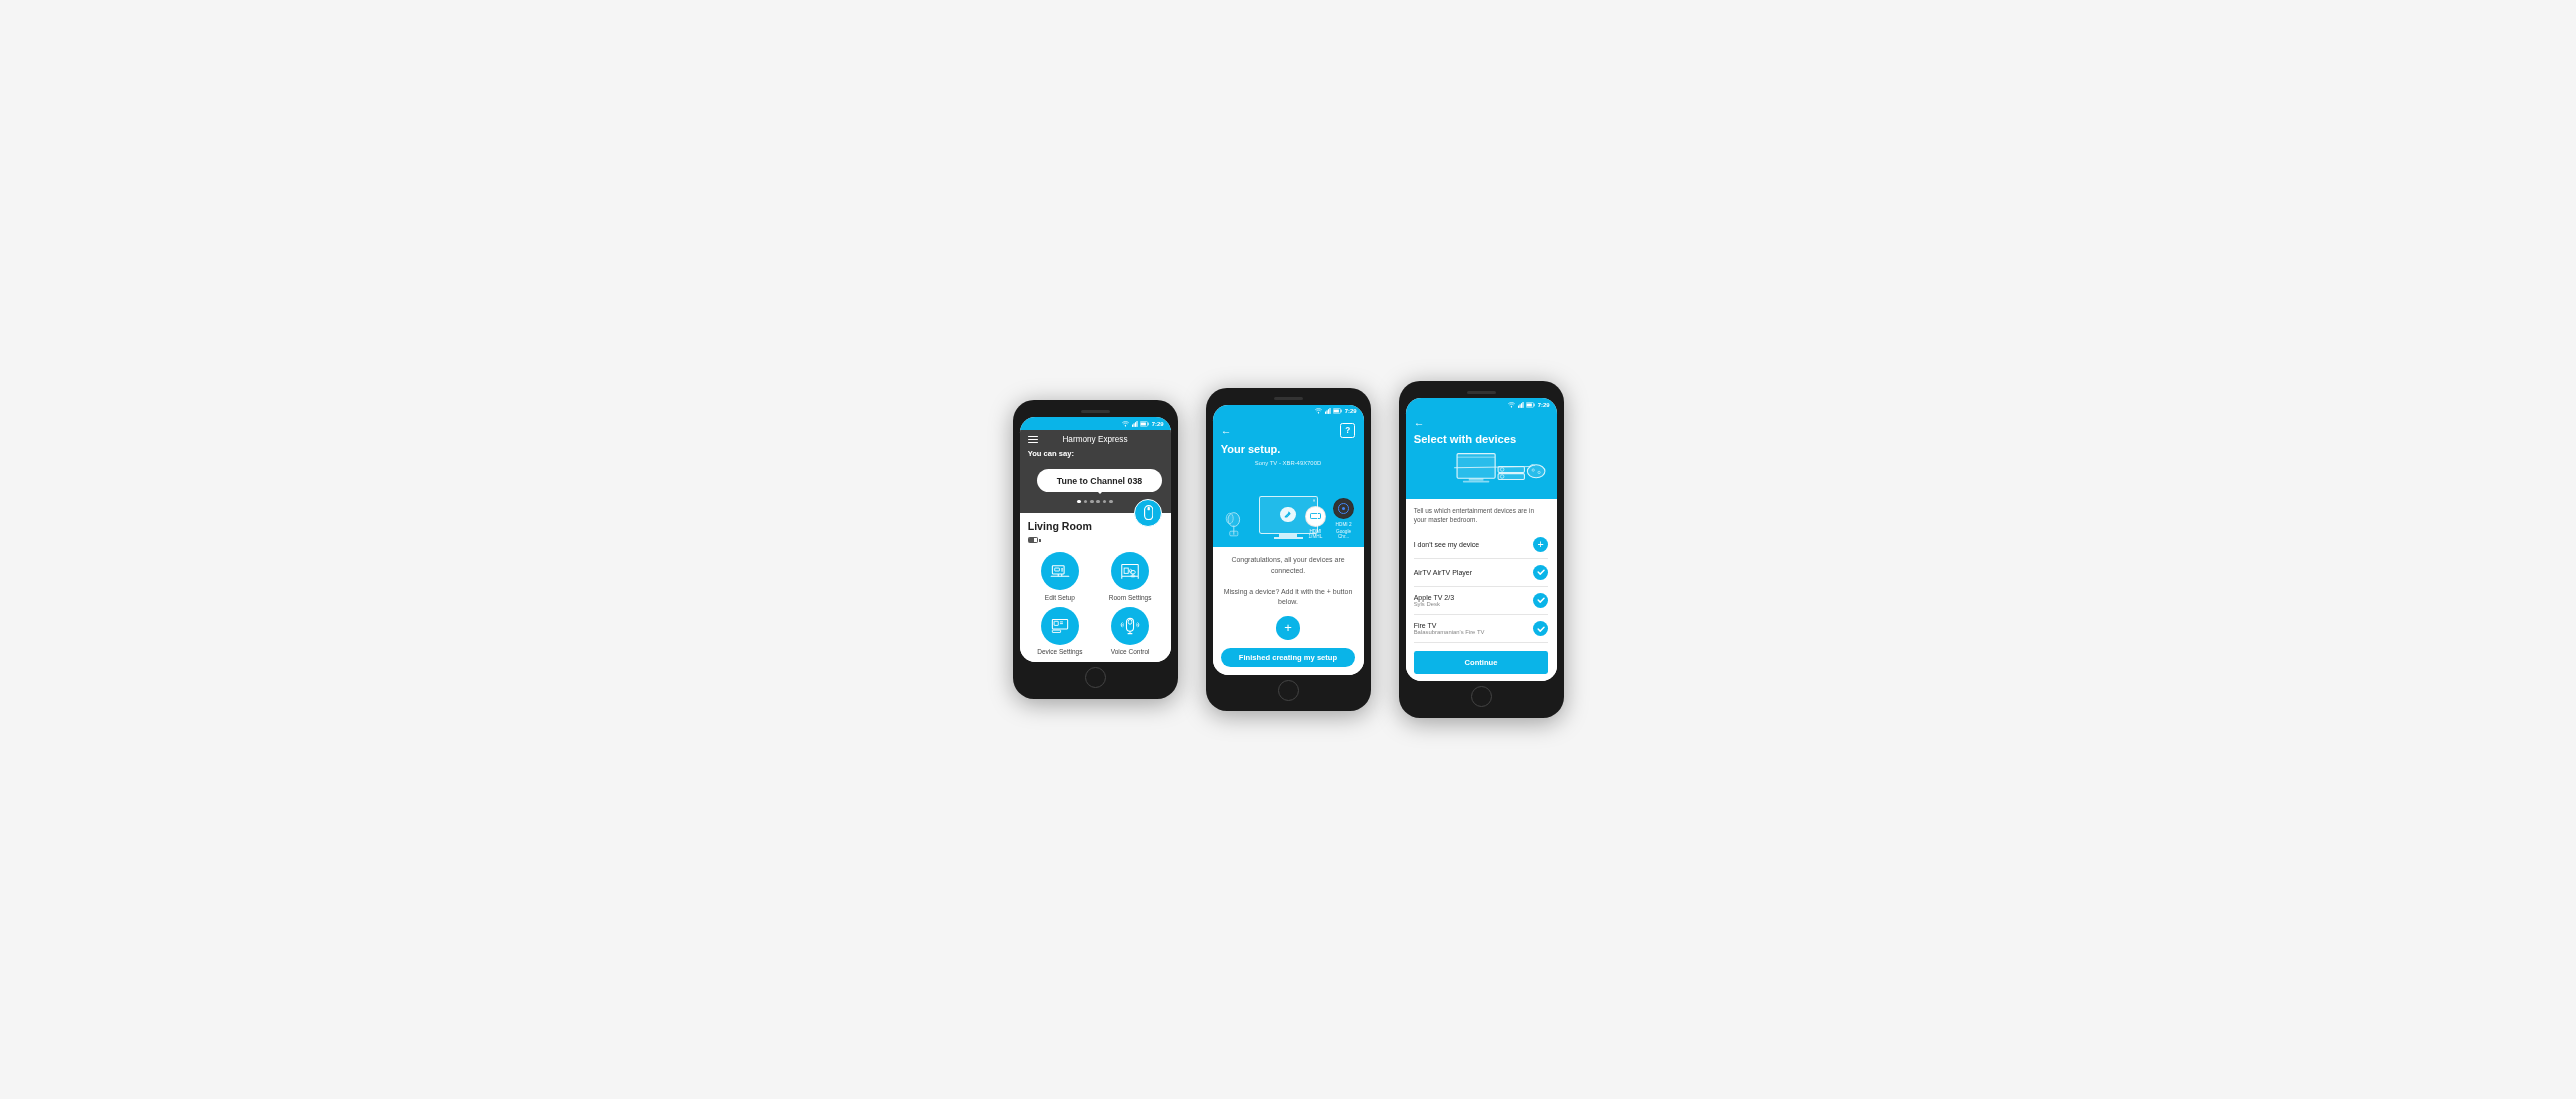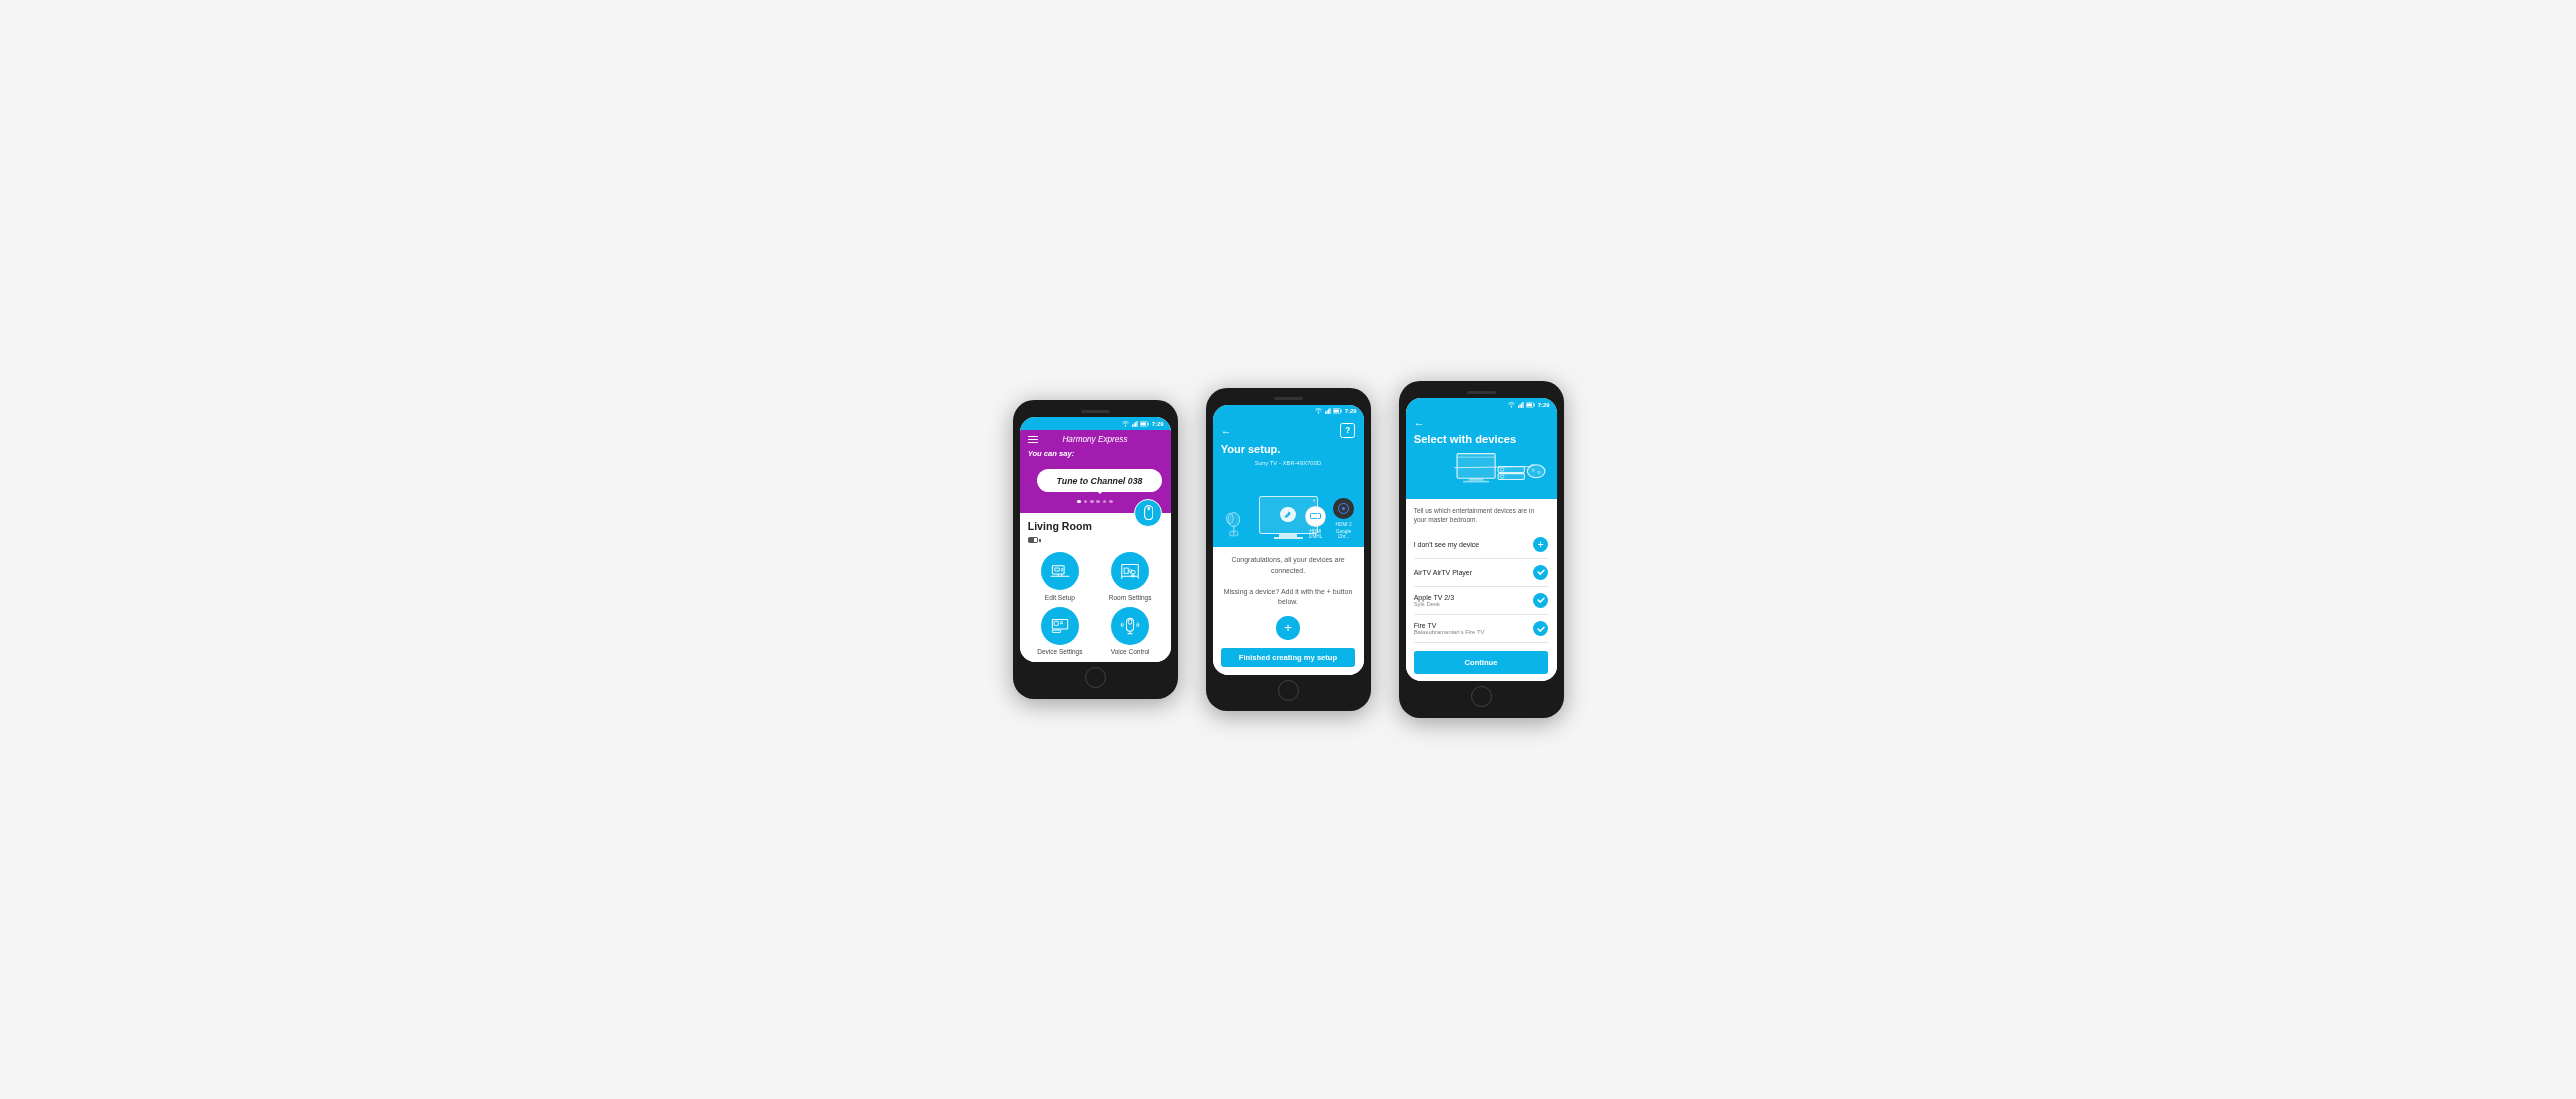--- a/index.html
+++ b/index.html
@@ -44,23 +44,22 @@
       font-weight: 600;
     }
     .status-icons {
       display: flex;
       align-items: center;
       gap: 2.4px;
     }
 
     
     .phone1-header {
-      background: #a21caf;
+      background: #404040;
       padding: 4.7px 8.2px 7px;
-      font-style: italic;
     }
     .phone1-topbar {
       display: flex;
       align-items: center;
       justify-content: center;
       position: relative;
       margin-bottom: 4.7px;
     }
     .hamburger-icon {
       position: absolute;
@@ -406,21 +405,21 @@
       color: #fff;
       font-size: 13px;
       line-height: 1;
       font-weight: 300;
     }
     .finish-btn {
       width: 100%;
       background: #0ab4e8;
       color: #fff;
       border: none;
-      border-radius: 3px;
+      border-radius: 10px;
       padding: 5px;
       font-size: 7.6px;
       font-weight: 700;
       cursor: pointer;
       text-align: center;
     }
 
     
     .phone3-header {
       background: #0ab4e8;

